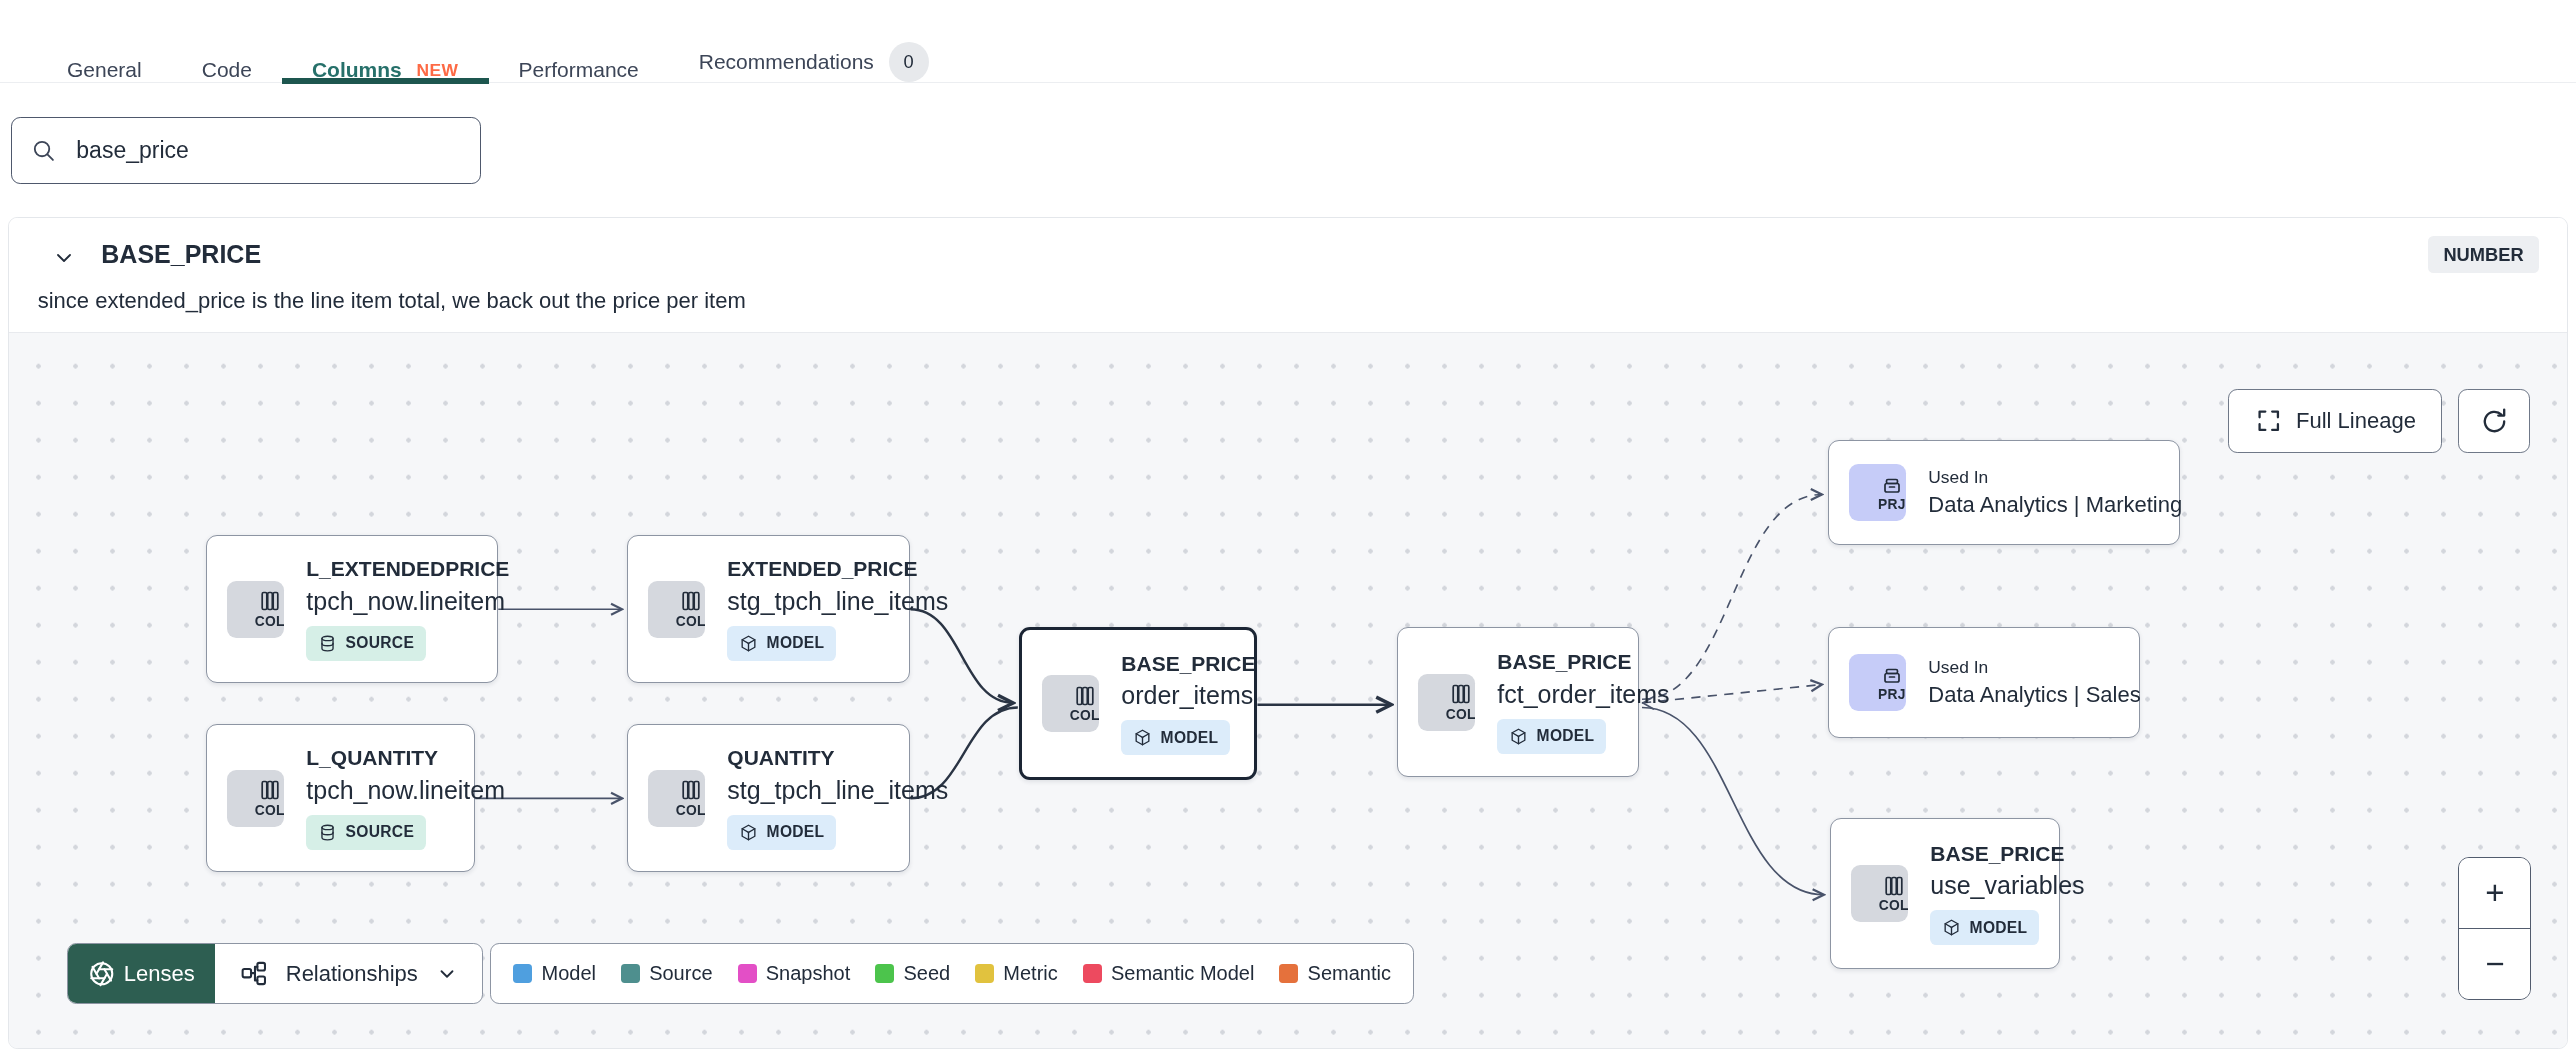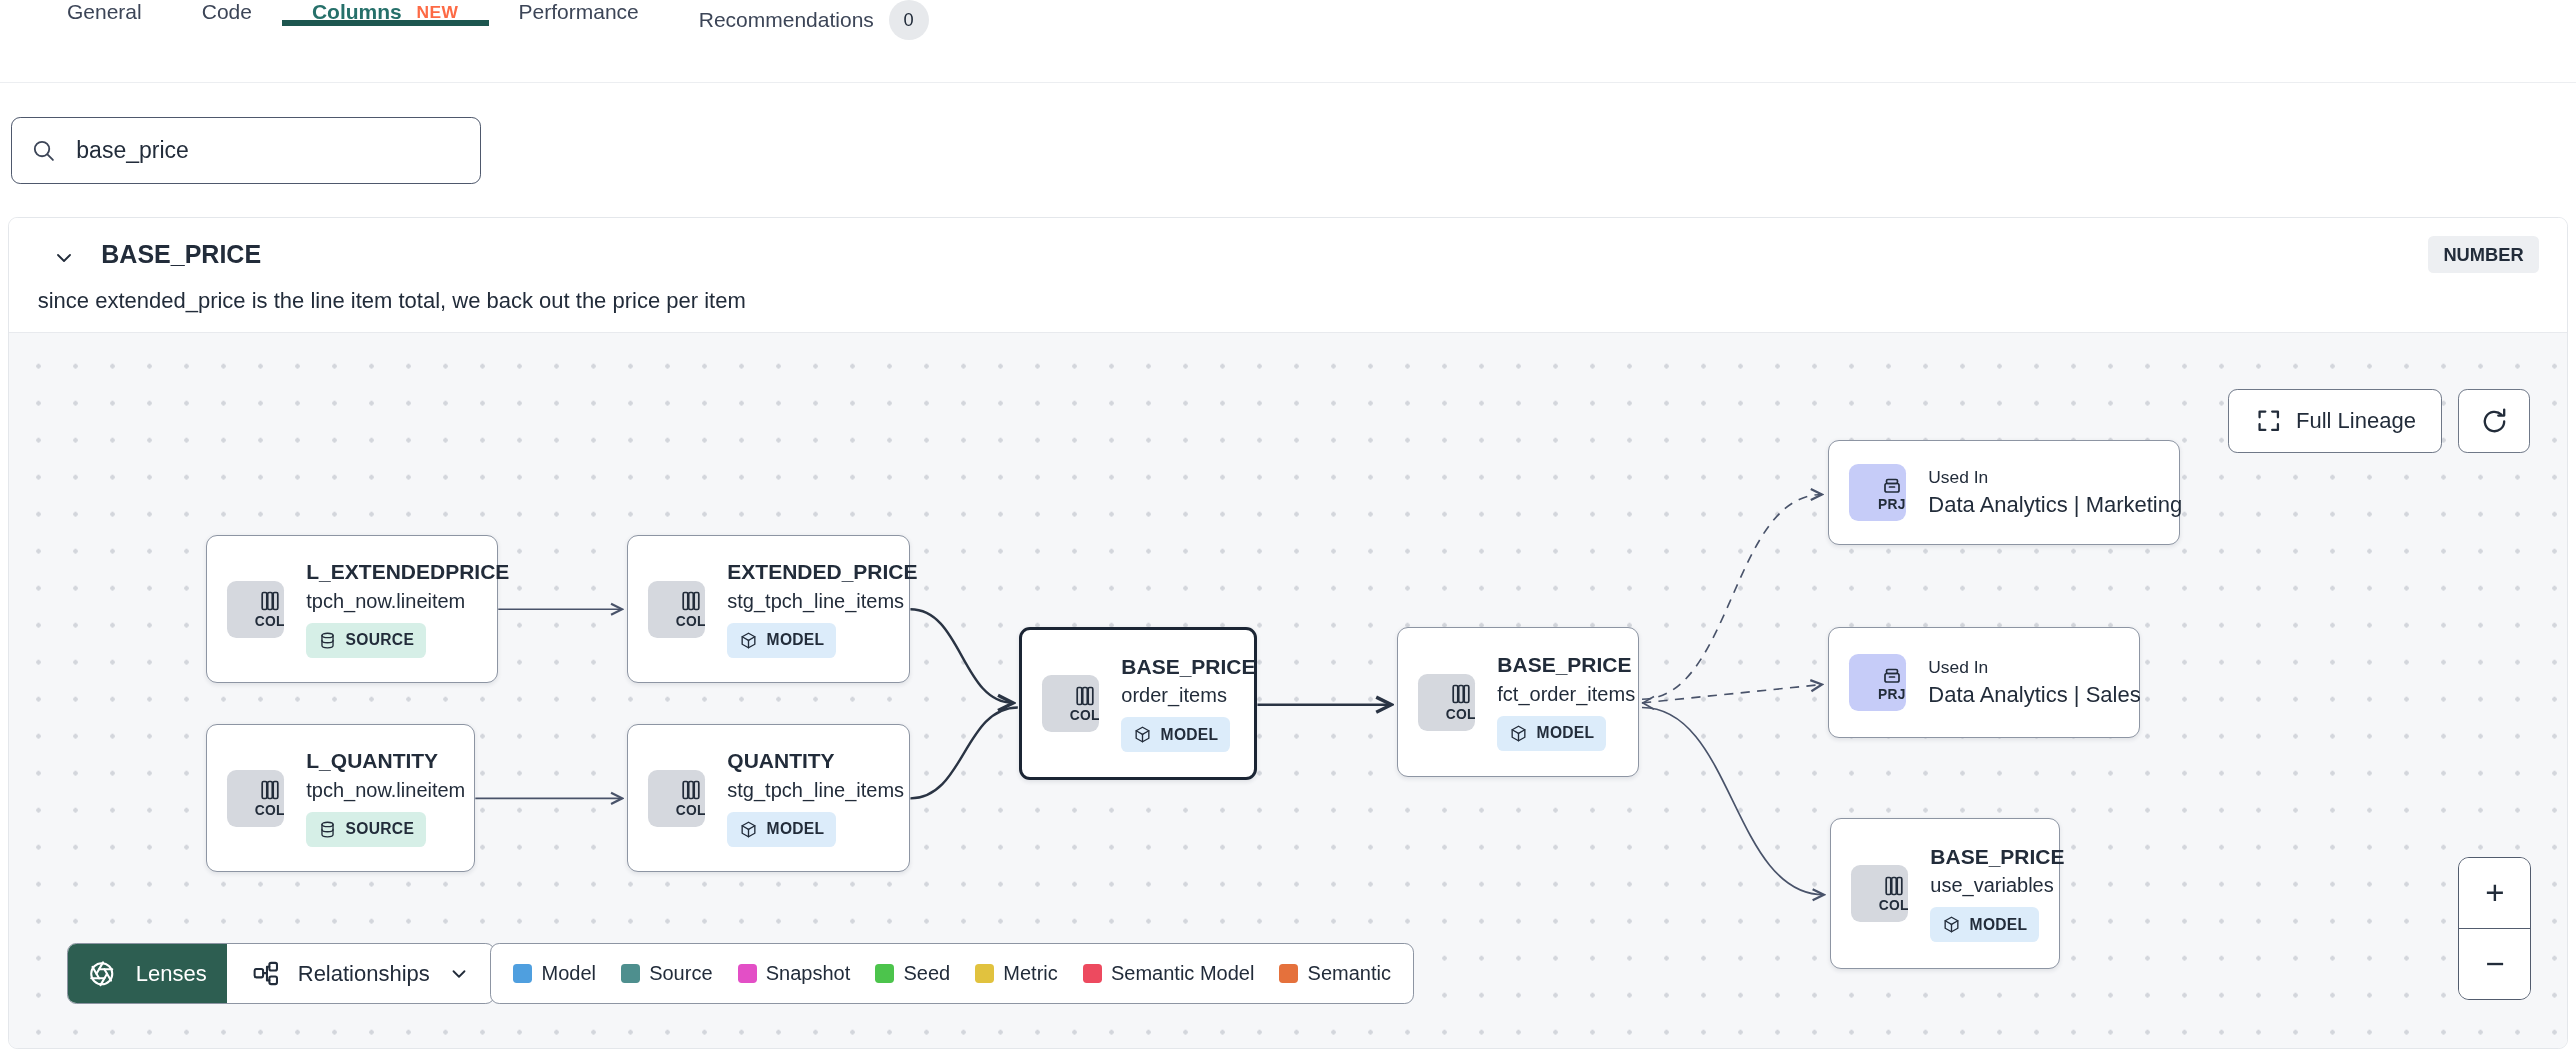--- a/index.html
+++ b/index.html
@@ -6,21 +6,21 @@
   html,body { margin:0; padding:0; }
   body {
     width:2576px; height:1053px; position:relative; overflow:hidden;
     background:#ffffff; color:#222c3a;
     font-family:"Liberation Sans", sans-serif;
   }
   svg.ic { display:block; }
 
   
   .tabbar { position:absolute; top:0; left:0; right:0; height:83px;
-    border-bottom:1.8px solid #eceef1; display:flex; align-items:flex-start; padding-left:37px; }
+    border-bottom:1.8px solid #eceef1; display:flex; align-items:flex-end; padding-left:37px; }
   .tab { position:relative; display:flex; align-items:center; gap:14.7px;
     padding:0 30px; font-size:21px; font-weight:500; color:#3c4557; cursor:pointer; white-space:nowrap; }
   .tab.active { color:#26706a; font-weight:700; }
   .tab.active::after { content:""; position:absolute; left:0; right:0; bottom:-1.8px; height:5.5px; background:#1d564f; }
   .tab-new { font-size:17.4px; font-weight:700; letter-spacing:0.5px; color:#fd6a45; }
   .tab-count { background:#e7e9ec; border-radius:50%; min-width:40px; height:40px;
     display:flex; align-items:center; justify-content:center; font-size:18.3px; font-weight:500; color:#222c3a; }
 
   
   .searchbox { position:absolute; top:117px; left:11px; width:470px; height:67px;
@@ -53,21 +53,21 @@
   .node { position:absolute; background:#fff; border:1.8px solid #8d95a3; border-radius:11px;
     box-shadow:0 1.8px 4.6px rgba(25,35,55,.10); display:flex; align-items:center;
     padding:0 20px; gap:22px; cursor:pointer; }
   .node.selected { border:3.7px solid #1b2534; }
   .chip { width:57px; height:57px; border-radius:9.2px; background:#d5d8de; color:#222c3a;
     display:flex; flex-direction:column; align-items:center; justify-content:center; gap:0.9px; flex:none;padding-left:28px; }
   .chip span { font-size:13.8px; font-weight:700; letter-spacing:0.3px; }
   .chip.prj { background:#c6ccf8; }
   .nc { display:flex; flex-direction:column; align-items:flex-start; }
   .nt { font-size:21px; font-weight:600; margin-bottom:5.5px; white-space:nowrap; }
-  .ns { font-size:20px; margin-bottom:10px; white-space:nowrap; }
+  .ns { font-size:25px; margin-bottom:10px; white-space:nowrap; }
   .nb { display:inline-flex; align-items:center; gap:8.3px; height:35px; padding:0 12px;
     border-radius:6.4px; font-size:15.6px; font-weight:700; letter-spacing:0.3px; color:#222c3a; }
   .nb.model { background:#dcecfa; }
   .nb.source { background:#d6efe7; }
   .prj-top { font-size:17.4px; margin-bottom:4.6px; }
   .prj-name { font-size:22px; font-weight:500; white-space:nowrap; }
 
   
   .cbtn { position:absolute; background:#fff; border:1.8px solid #6f7888; border-radius:9.2px;
     display:flex; align-items:center; justify-content:center; cursor:pointer; color:#222c3a; }
@@ -75,21 +75,21 @@
   #refreshBtn { left:2449px; top:56px; width:72px; height:64px; }
   #zoomCtrl { position:absolute; left:2449px; top:524px; width:73px; height:143px;
     border:1.8px solid #525c6e; border-radius:11px; background:#fff; display:flex; flex-direction:column; overflow:hidden; }
   .zbtn { flex:1; display:flex; align-items:center; justify-content:center;
     font-size:33px; color:#222c3a; cursor:pointer; background:#fff; }
   .zbtn + .zbtn { border-top:1.8px solid #525c6e; }
 
   
   .toolgroup { position:absolute; left:58px; top:610px; height:61px; display:flex;
     border:1.8px solid #8d95a3; border-radius:9.2px; overflow:hidden; background:#fff; }
-  .lenses { background:#2d5e51; color:#fff; display:flex; align-items:center; gap:20px;
+  .lenses { background:#2d5e51; color:#fff; display:flex; align-items:center; gap:8px;
     padding:0 20px; font-size:22px; font-weight:500; cursor:pointer; }
   .rel { display:flex; align-items:center; gap:18px; padding:0 24px; font-size:22px;
     color:#222c3a; cursor:pointer; }
   .legend { position:absolute; left:481px; top:610px; height:61px;
     border:1.8px solid #8d95a3; border-radius:9.2px; background:#fff;
     display:flex; align-items:center; gap:25px; padding:0 22px; }
   .li { display:flex; align-items:center; gap:9.2px; font-size:20px; white-space:nowrap; }
   .sw { width:19px; height:19px; border-radius:3.7px; flex:none; }
 </style>
 </head>

